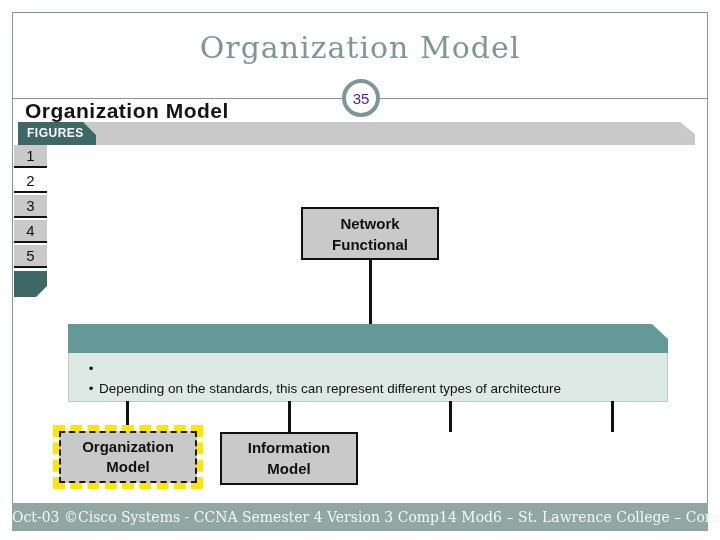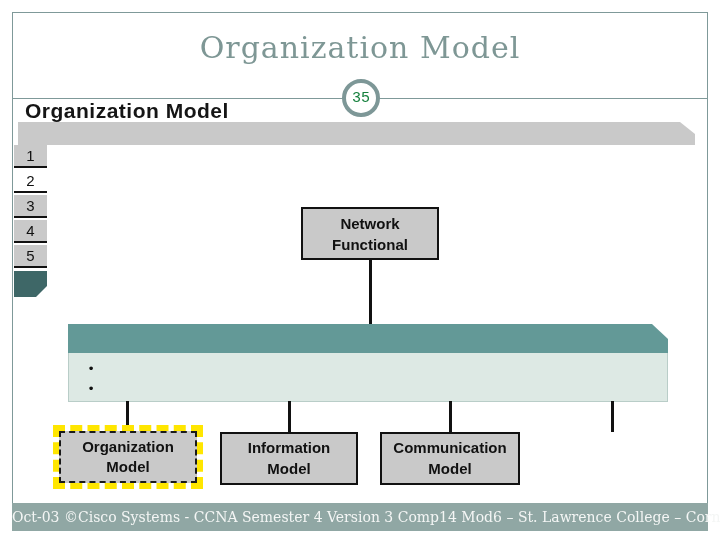--- a/index.html
+++ b/index.html
@@ -19,21 +19,21 @@
   }
 
   .divider-line {
     position: absolute; left: 12px; top: 98px; width: 696px; height: 1px;
     background: #7f9999;
   }
   .page-badge {
     position: absolute; left: 342px; top: 79px; width: 38px; height: 38px;
     border: 4px solid #7d9797; border-radius: 50%; background: #fff;
     display: flex; align-items: center; justify-content: center;
-    font-family: Liberation Mono, monospace; font-size: 15px; color: #15803d;
+    font-family: Liberation Sans, sans-serif; font-size: 15px; color: #4c1d95;
   }
 
   
   .fig-heading {
     position: absolute; left: 25px; top: 99px;
     font-size: 21px; font-weight: bold; color: #151515; letter-spacing: 0.5px;
   }
   .fig-graybar {
     position: absolute; left: 18px; top: 122px; width: 677px; height: 23px;
     background: #c9c9c9;
@@ -121,20 +121,21 @@
 
   <div class="slide-title">Organization Model</div>
 
   <div class="divider-line"></div>
   <div class="page-badge">
     <span>35</span>
   </div>
 
   <div class="fig-heading">Organization Model</div>
   <div class="fig-graybar"></div>
+  <div class="figures-tab">FIGURES</div>
 
   <div class="fig-nav">
     <div class="fig-nav-item">1</div>
     <div class="fig-nav-item selected">2</div>
     <div class="fig-nav-item">3</div>
     <div class="fig-nav-item">4</div>
     <div class="fig-nav-item">5</div>
   </div>
   <div class="fig-nav-end"></div>
 
@@ -142,30 +143,30 @@
   <div class="connector conn-root"></div>
 
   <div class="band">
     <div class="band-top"></div>
     <div class="band-body">
       <div class="bullet-row">
         <span class="bullet-dot">•</span>
       </div>
       <div class="bullet-row">
         <span class="bullet-dot">•</span>
+        <span>Depending on the standards, this can represent different types of architecture</span>
       </div>
     </div>
   </div>
 
   <div class="connector conn-0"></div>
   <div class="connector conn-1"></div>
   <div class="connector conn-2"></div>
   <div class="connector conn-3"></div>
 
   <div class="leaf-highlight">
     <div class="inner">Organization Model</div>
   </div>
   <div class="leaf-box leaf-info">Information Model</div>
-  <div class="leaf-box leaf-comm">Communication Model</div>
 
   <div class="footer-bar">Oct-03 ©Cisco Systems - CCNA Semester 4 Version 3 Comp14 Mod6 – St. Lawrence College – Cornwall ON Canada</div>
 
 </div>
 
 </body></html>

